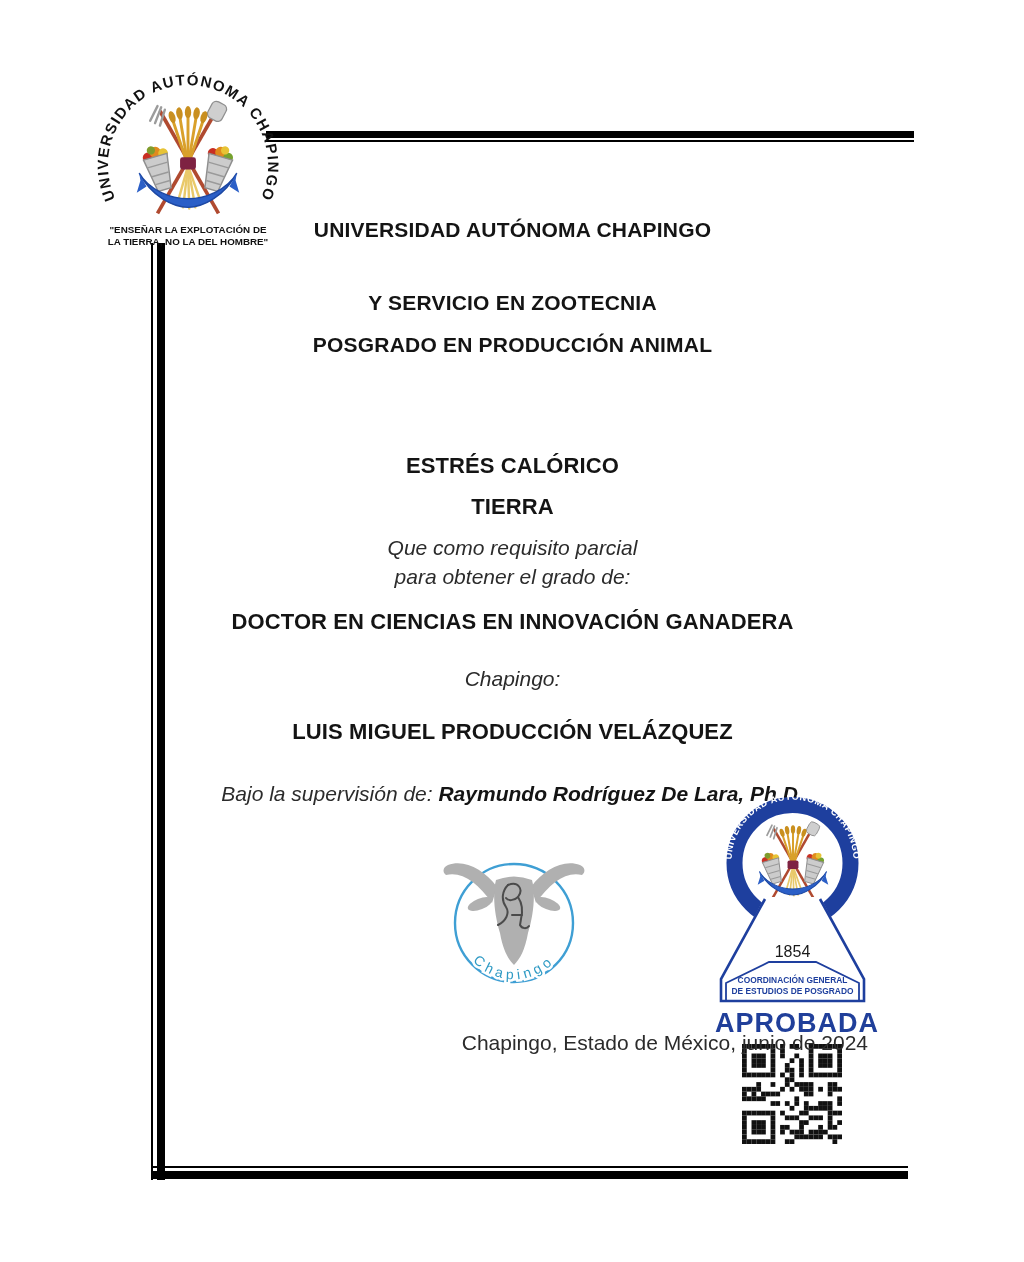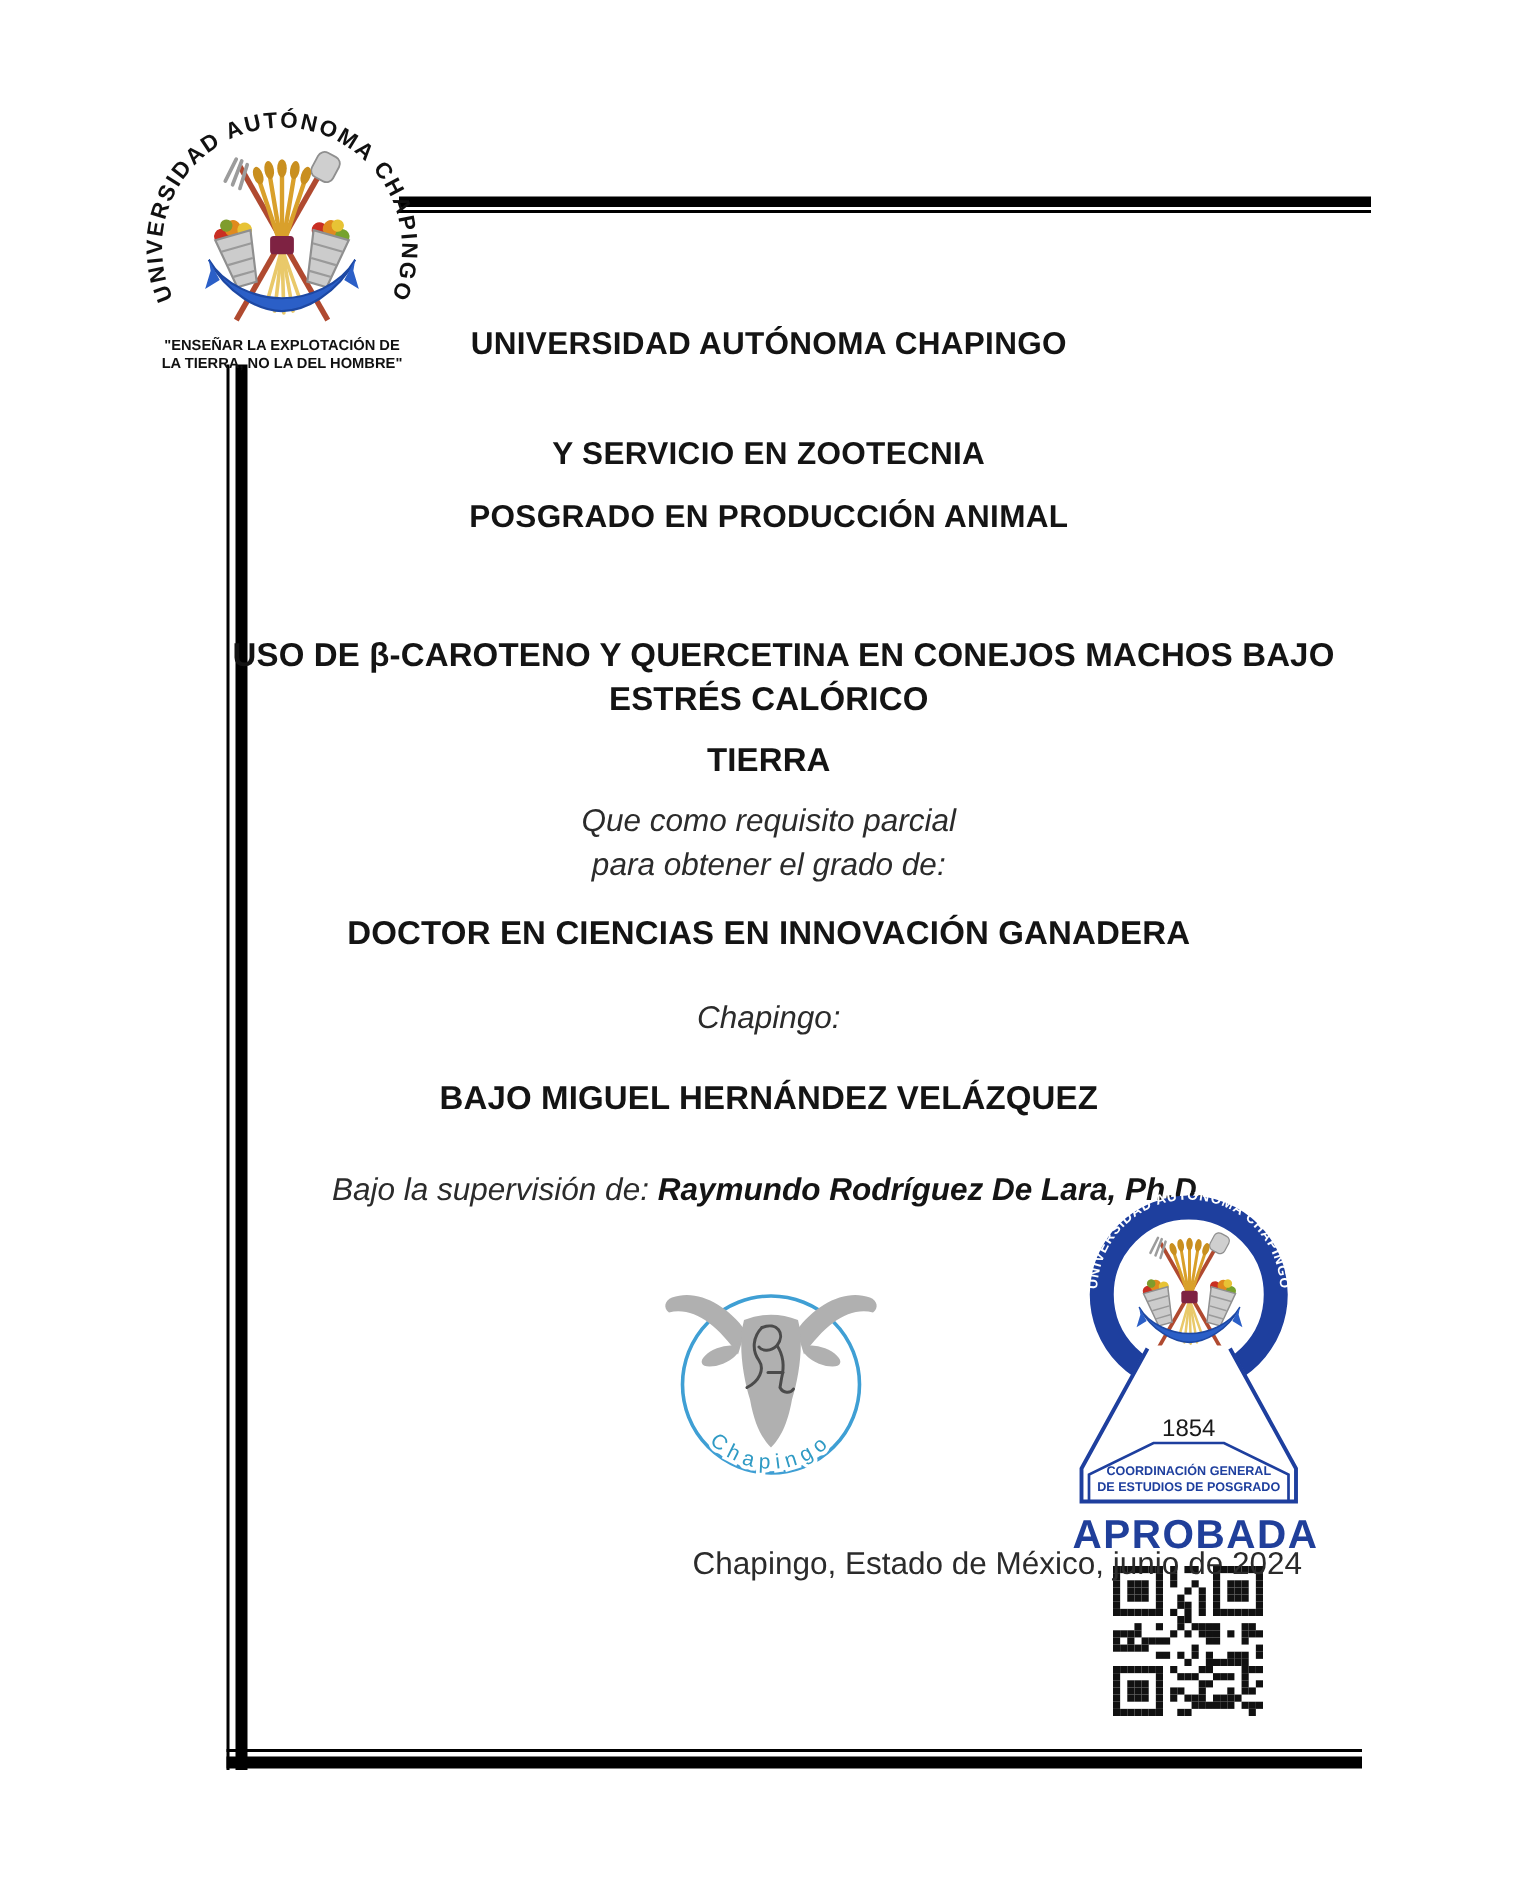--- a/index.html
+++ b/index.html
@@ -99,33 +99,32 @@
     </text>
     <use href="#crest" x="34" y="28" width="122" height="122"></use>
     <text x="95" y="161" text-anchor="middle" font-size="9.8" font-weight="bold" fill="#111">"ENSEÑAR LA EXPLOTACIÓN DE</text>
     <text x="95" y="173" text-anchor="middle" font-size="9.8" font-weight="bold" fill="#111">LA TIERRA, NO LA DEL HOMBRE"</text>
   </svg>
 
   <div class="line hdr" style="top:218px">UNIVERSIDAD AUTÓNOMA CHAPINGO</div>
   <div class="line hdr" style="top:291px">Y SERVICIO EN ZOOTECNIA</div>
   <div class="line hdr" style="top:333px">POSGRADO EN PRODUCCIÓN ANIMAL</div>
 
-  <div class="line ttl" style="top:424px">USO DE β-CAROTENO Y QUERCETINA EN CONEJOS MACHOS BAJO</div>
   <div class="line ttl" style="top:453px">ESTRÉS CALÓRICO</div>
 
   <div class="line ttl" style="top:494px">TIERRA</div>
 
   <div class="line body" style="top:536px">Que como requisito parcial</div>
   <div class="line body" style="top:565px">para obtener el grado de:</div>
 
   <div class="line ttl" style="top:609px">DOCTOR EN CIENCIAS EN INNOVACIÓN GANADERA</div>
 
   <div class="line body" style="top:667px">Chapingo:</div>
 
-  <div class="line ttl" style="top:719px">BAJO MIGUEL HERNÁNDEZ VELÁZQUEZ</div>
+  <div class="line ttl" style="top:719px">LUIS MIGUEL PRODUCCIÓN VELÁZQUEZ</div>
 
   <div class="line body" style="top:782px">
     <span>Bajo la supervisión de: </span><span class="b">Raymundo Rodríguez De Lara, Ph.D.</span>
   </div>
 
   <svg class="abs" style="left:440px; top:845px;" width="150" height="150" viewBox="0 0 150 150">
     <circle cx="74" cy="78" r="59" fill="none" stroke="#3f9fd4" stroke-width="2.4"></circle>
     <g fill="#b0b0b0">
       <path d="M57,42 C44,24 24,14 8,20 C3,22 2,27 6,30 C22,26 38,38 52,58 Z"></path>
       <path d="M91,42 C104,24 124,14 140,20 C145,22 146,27 142,30 C126,26 110,38 96,58 Z"></path>

